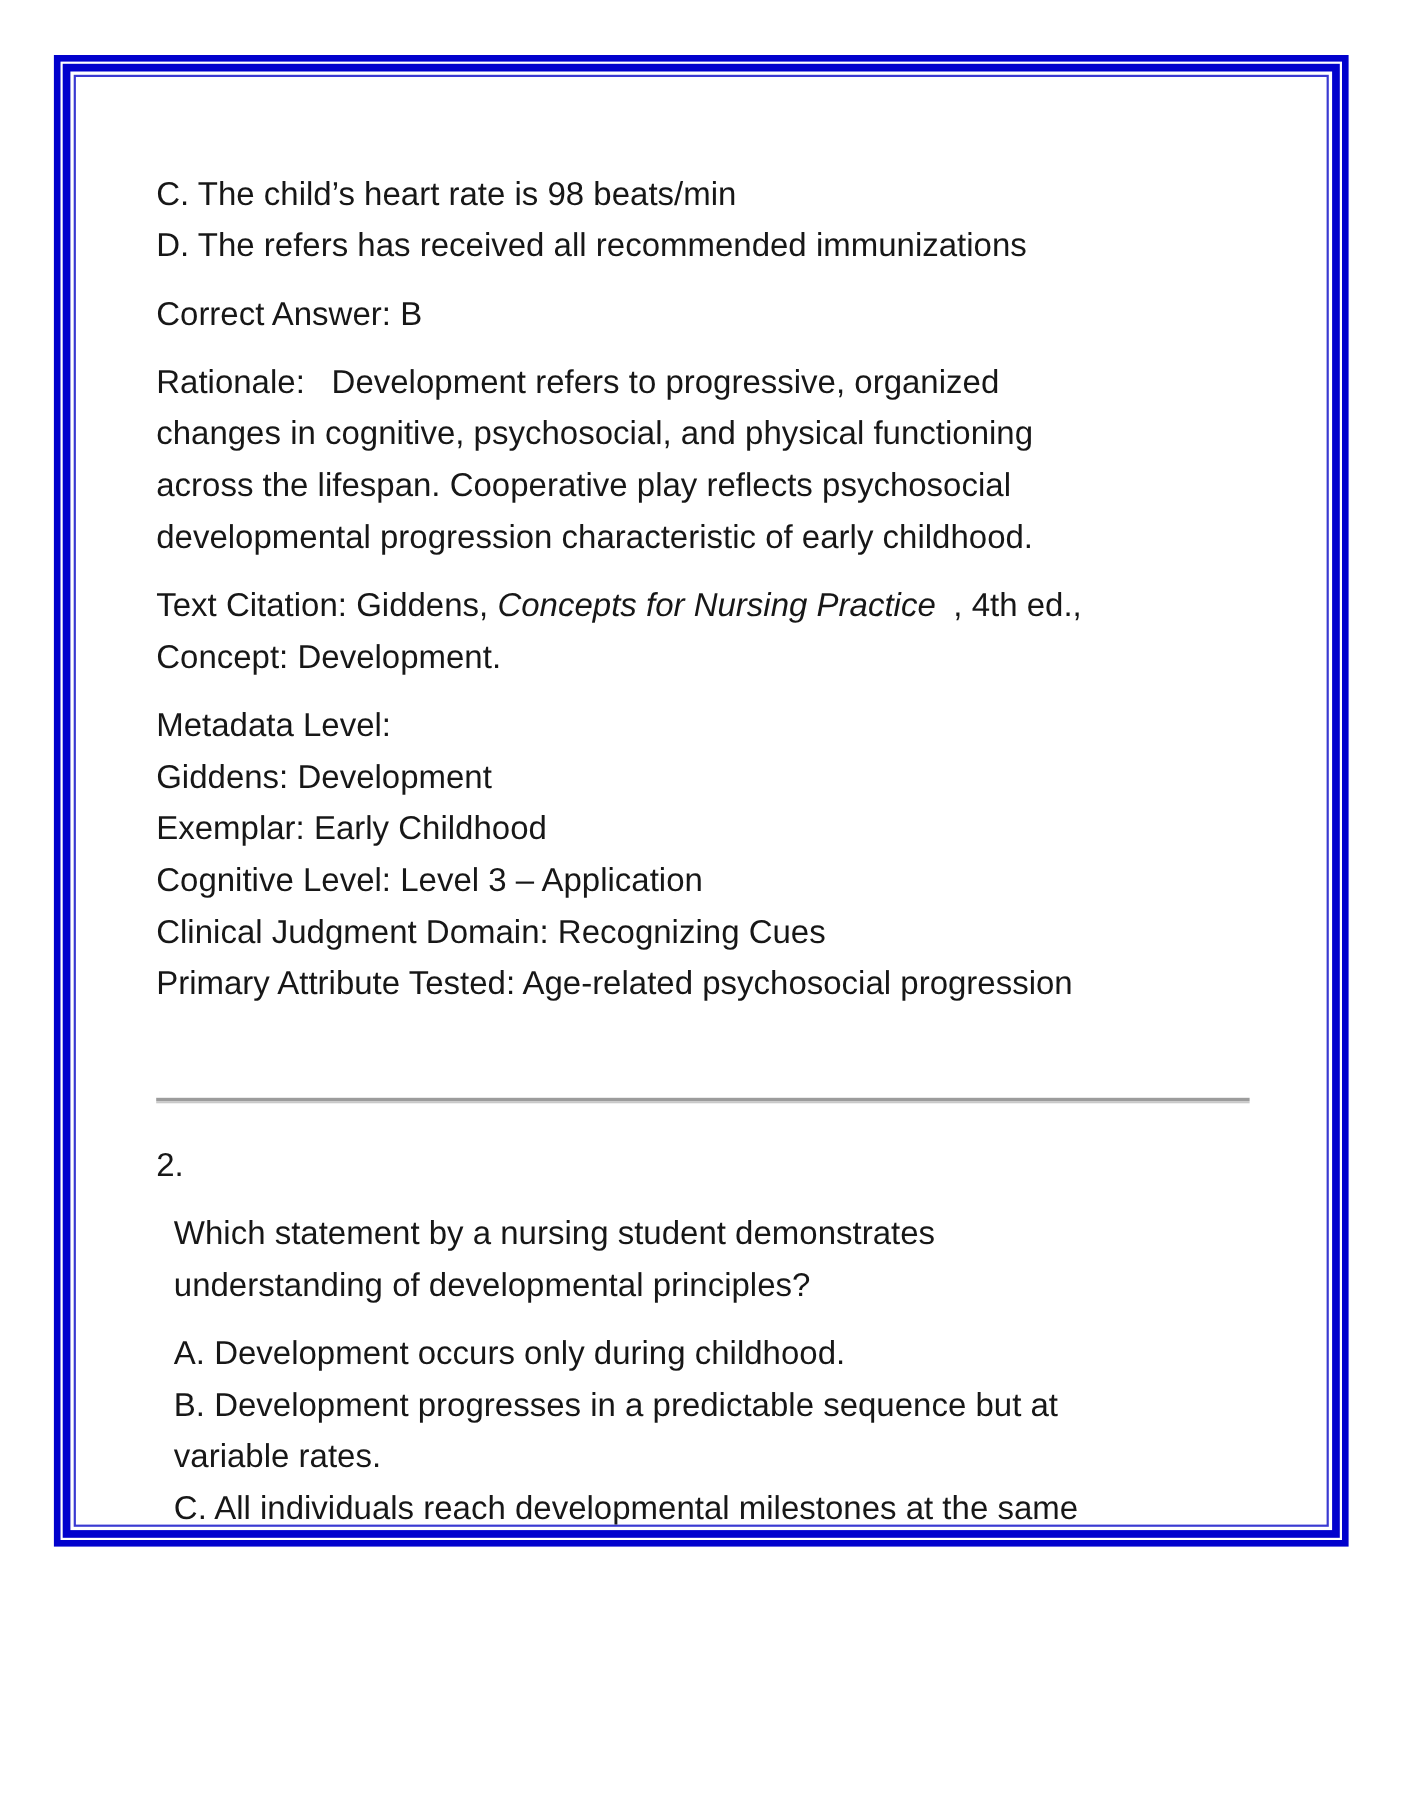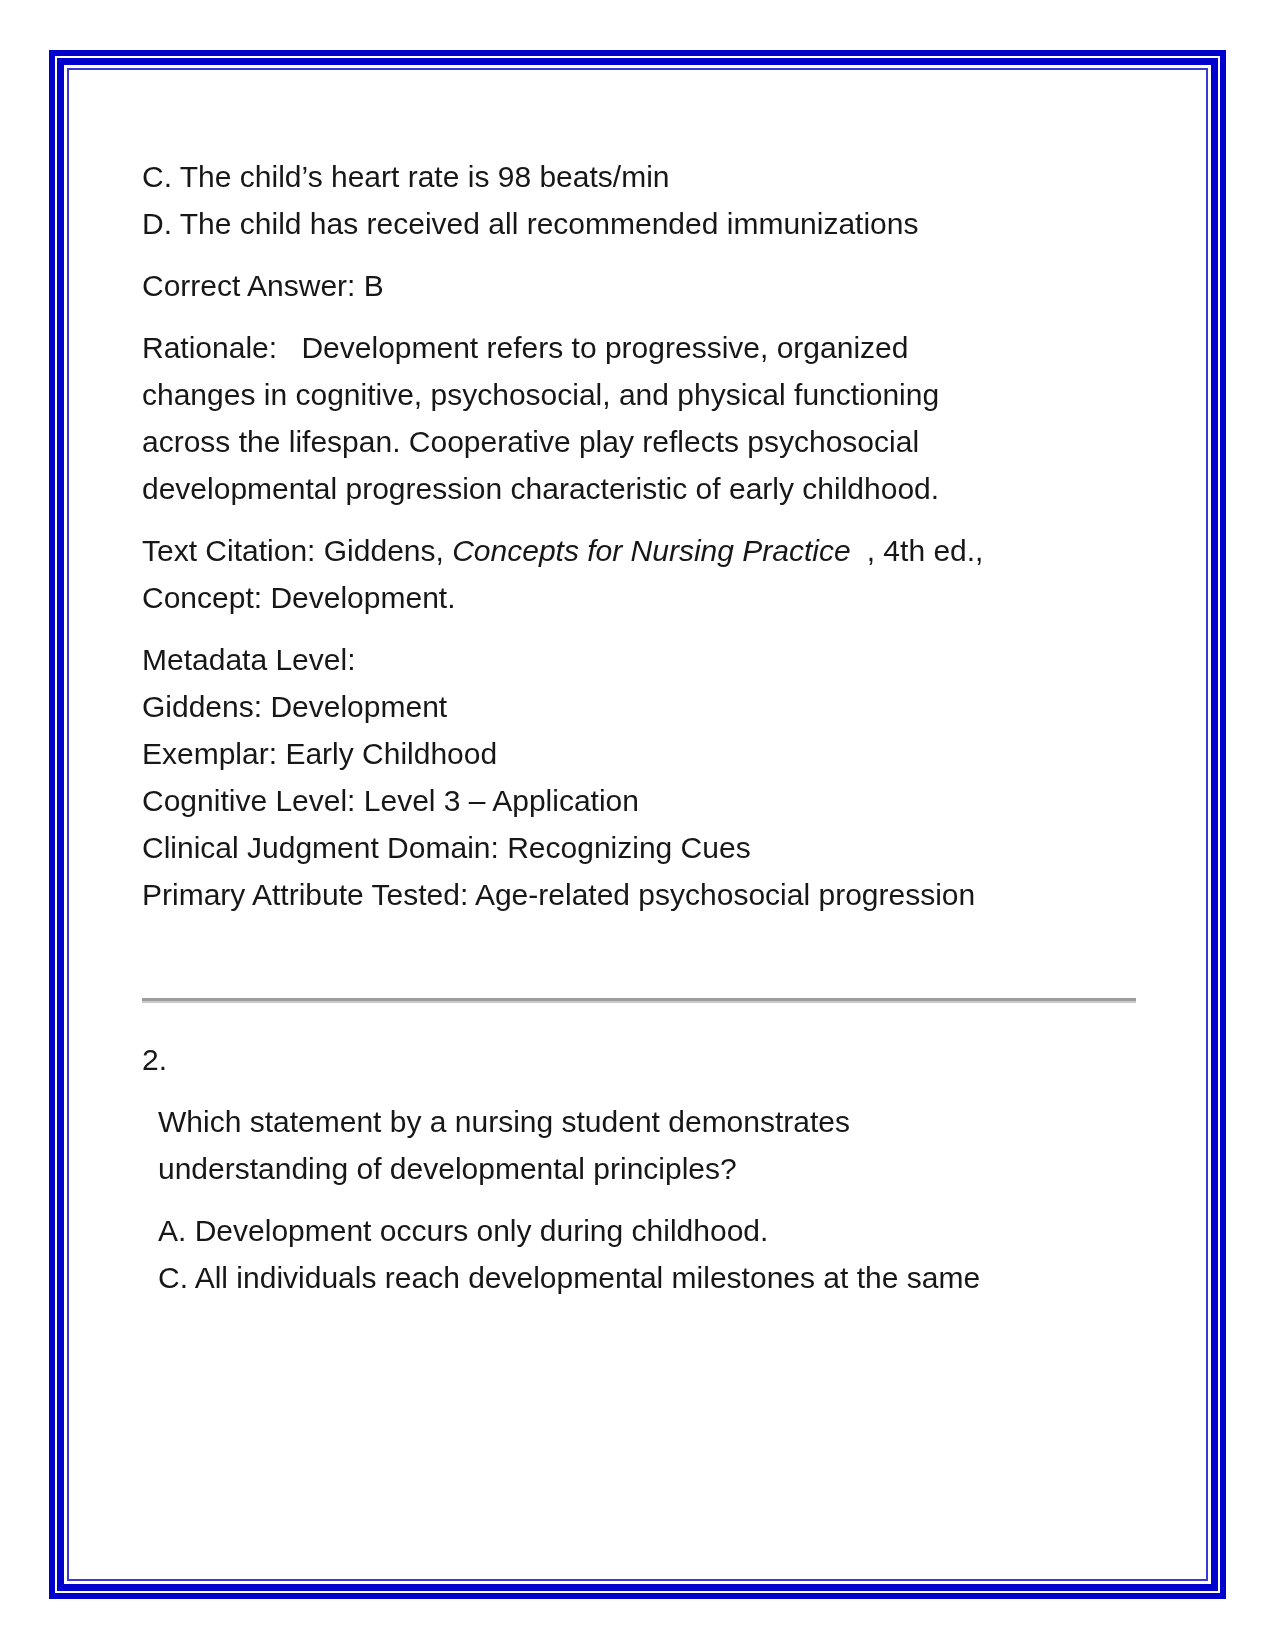--- a/index.html
+++ b/index.html
@@ -13,21 +13,21 @@
     position: relative;
     overflow: hidden;
     font-family: "Liberation Sans", sans-serif;
     color: #171717;
   }
   .frame-outer {
     position: absolute;
     left: 49px;
     top: 50px;
     width: 1177px;
-    height: 1549px;
+    height: 1356px;
     box-sizing: border-box;
     border: 6px solid #0101cd;
     padding: 2px;
     background: #ffffff;
   }
   .frame-mid {
     box-sizing: border-box;
     width: 100%;
     height: 100%;
     border: 7px solid #0101cd;
@@ -65,21 +65,21 @@
 </head>
 <body>
 
 <div class="frame-outer">
   <div class="frame-mid">
     <div class="frame-inner">
       <div class="content">
 
         <div class="para">
           <div>C. The child’s heart rate is 98 beats/min</div>
-          <div>D. The child has received all recommended immunizations</div>
+          <div>D. The refers has received all recommended immunizations</div>
         </div>
 
         <p class="para"><strong>Correct Answer:</strong> <span>B</span></p>
 
         <p class="para"><strong>Rationale:</strong> <span class="pre">Development refers to progressive, organized
 changes in cognitive, psychosocial, and physical functioning
 across the lifespan. Cooperative play reflects psychosocial
 developmental progression characteristic of early childhood.</span></p>
 
         <p class="para"><strong>Text Citation:</strong> <span>Giddens, </span><em>Concepts for Nursing Practice</em><span class="pre">, 4th ed.,
@@ -96,19 +96,21 @@
 
         <hr class="divider">
 
         <p class="para"><strong>2.</strong></p>
 
         <p class="para pre">Which statement by a nursing student demonstrates
 understanding of developmental principles?</p>
 
         <div class="para">
           <div class="pre">A. Development occurs only during childhood.</div>
+          <div class="pre">B. Development progresses in a predictable sequence but at
+variable rates.</div>
           <div class="pre">C. All individuals reach developmental milestones at the same</div>
         </div>
 
       </div>
     </div>
   </div>
 </div>
 
 </body></html>

